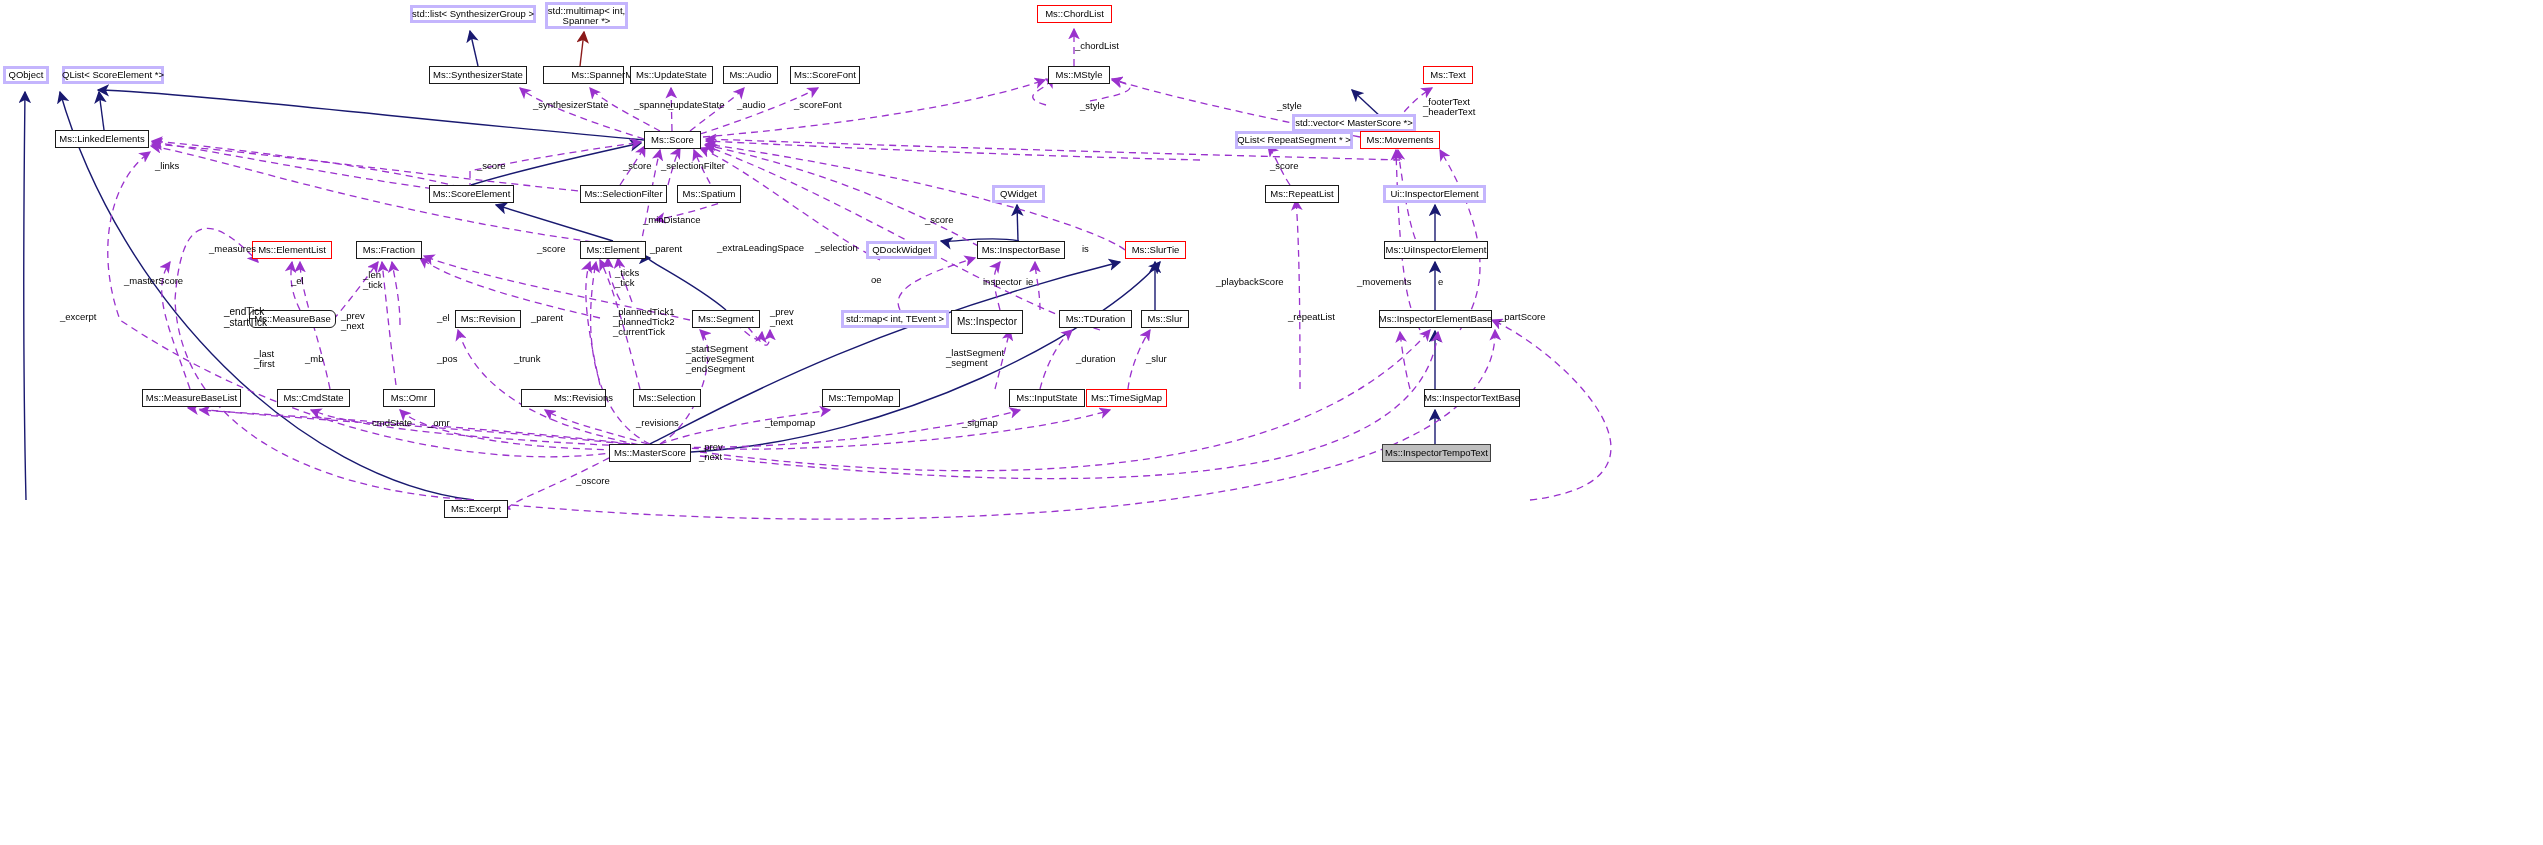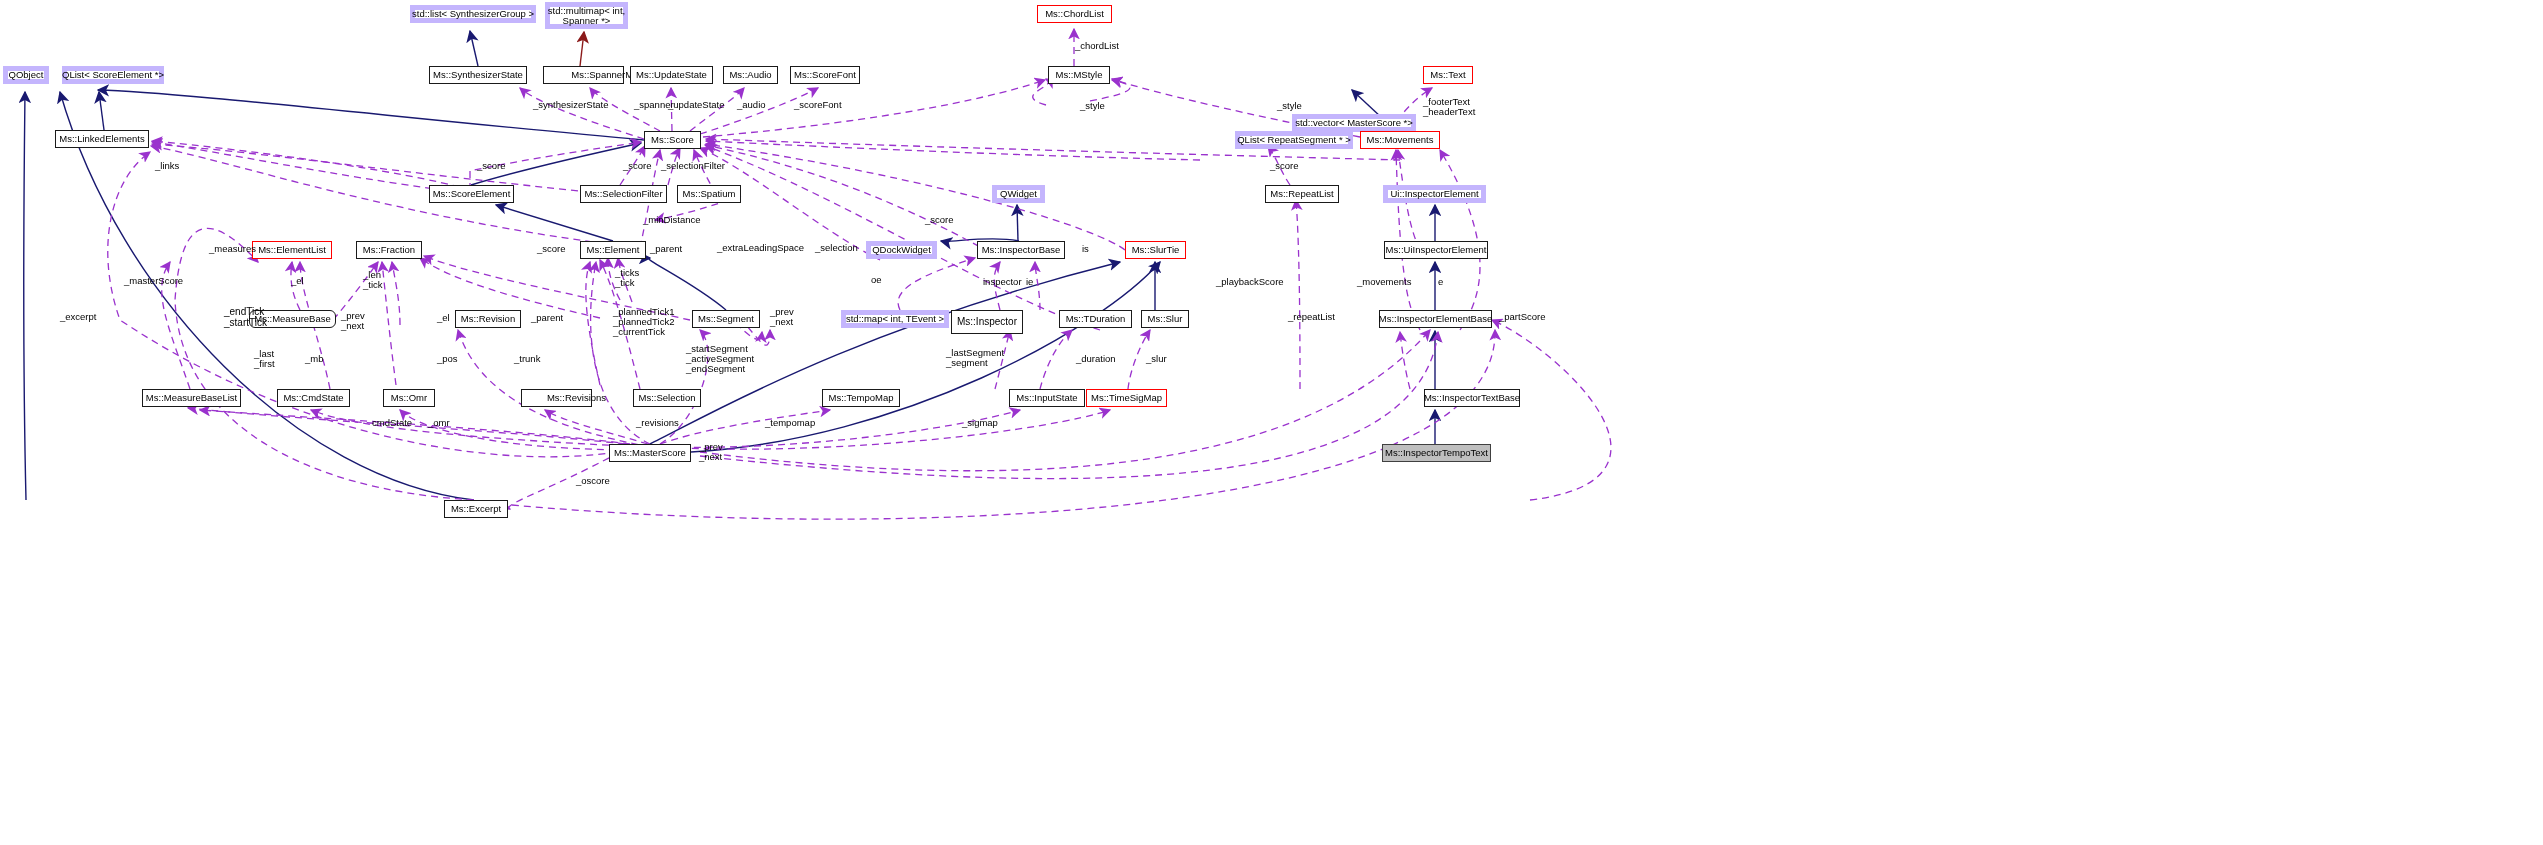--- a/index.html
+++ b/index.html
@@ -3,21 +3,21 @@
 <meta charset="utf-8">
 <style>
   html,body{margin:0;padding:0;background:#ffffff;}
   body{font-family:"Liberation Sans", sans-serif;}
   #diagram-root{position:relative;width:2543px;height:845px;background:#fff;overflow:hidden;}
   svg.edges{position:absolute;left:0;top:0;width:2543px;height:845px;pointer-events:none;}
   .node{position:absolute;box-sizing:border-box;display:flex;align-items:center;justify-content:center;
         text-align:center;line-height:1.05;white-space:pre;background:#ffffff;}
   .node span{display:block;}
   
-  .n-plain{border:5px solid #c4b5fd;color:#000;}
+  .n-plain{border:3px solid #c4b5fd;color:#000;}
   .n-solid{border:1.6px solid #1a1a1a;color:#000;}
   .n-red{border:1.6px solid #ff0000;color:#000;}
   .n-cur{border:1.6px solid #404040;color:#000;background:#bfbfbf;}
   .elabel{position:absolute;color:#000;white-space:pre;line-height:1.06;}
 </style>
 </head>
 <body>
 
 <div id="diagram-root">
 
@@ -170,21 +170,21 @@
       <div class="node n-solid" style="left: 455px; top: 310px; width: 66px; height: 18px; font-size: 9.5px;"><span>Ms::Revision</span></div>
       <div class="node n-solid" style="left: 692px; top: 310px; width: 68px; height: 18px; font-size: 9.5px;"><span>Ms::Segment</span></div>
       <div class="node n-plain" style="left: 841px; top: 310px; width: 108px; height: 18px; font-size: 9.5px;"><span>std::map&lt; int, TEvent &gt;</span></div>
       <div class="node n-solid" style="left: 951px; top: 310px; width: 72px; height: 24px; font-size: 10px;"><span>Ms::Inspector</span></div>
       <div class="node n-solid" style="left: 1059px; top: 310px; width: 73px; height: 18px; font-size: 9.5px;"><span>Ms::TDuration</span></div>
       <div class="node n-solid" style="left: 1141px; top: 310px; width: 48px; height: 18px; font-size: 9.5px;"><span>Ms::Slur</span></div>
       <div class="node n-solid" style="left: 1379px; top: 310px; width: 113px; height: 18px; font-size: 9.5px;"><span>Ms::InspectorElementBase</span></div>
       <div class="node n-solid" style="left: 142px; top: 389px; width: 99px; height: 18px; font-size: 9.5px;"><span>Ms::MeasureBaseList</span></div>
       <div class="node n-solid" style="left: 277px; top: 389px; width: 73px; height: 18px; font-size: 9.5px;"><span>Ms::CmdState</span></div>
       <div class="node n-solid" style="left: 383px; top: 389px; width: 52px; height: 18px; font-size: 9.5px;"><span>Ms::Omr</span></div>
-      <div class="node n-solid" style="left: 521px; top: 389px; width: 71px; height: 18px; font-size: 9.5px; padding-left: 40px;"><span>Ms::Revisions</span></div>
+      <div class="node n-solid" style="left: 521px; top: 389px; width: 85px; height: 18px; font-size: 9.5px; padding-left: 40px;"><span>Ms::Revisions</span></div>
       <div class="node n-solid" style="left: 633px; top: 389px; width: 68px; height: 18px; font-size: 9.5px;"><span>Ms::Selection</span></div>
       <div class="node n-solid" style="left: 822px; top: 389px; width: 78px; height: 18px; font-size: 9.5px;"><span>Ms::TempoMap</span></div>
       <div class="node n-solid" style="left: 1009px; top: 389px; width: 76px; height: 18px; font-size: 9.5px;"><span>Ms::InputState</span></div>
       <div class="node n-red" style="left: 1086px; top: 389px; width: 81px; height: 18px; font-size: 9.5px;"><span>Ms::TimeSigMap</span></div>
       <div class="node n-solid" style="left: 1388px; top: 389px; width: 96px; height: 18px; font-size: 9.5px; margin-left: 36px;"><span>Ms::InspectorTextBase</span></div>
       <div class="node n-solid" style="left: 609px; top: 444px; width: 82px; height: 18px; font-size: 9.5px;"><span>Ms::MasterScore</span></div>
       <div class="node n-cur" style="left: 1382px; top: 444px; width: 109px; height: 18px; font-size: 9.5px;"><span>Ms::InspectorTempoText</span></div>
       <div class="node n-solid" style="left: 444px; top: 500px; width: 64px; height: 18px; font-size: 9.5px;"><span>Ms::Excerpt</span></div>
     </div>
   <div id="labels-layer">

